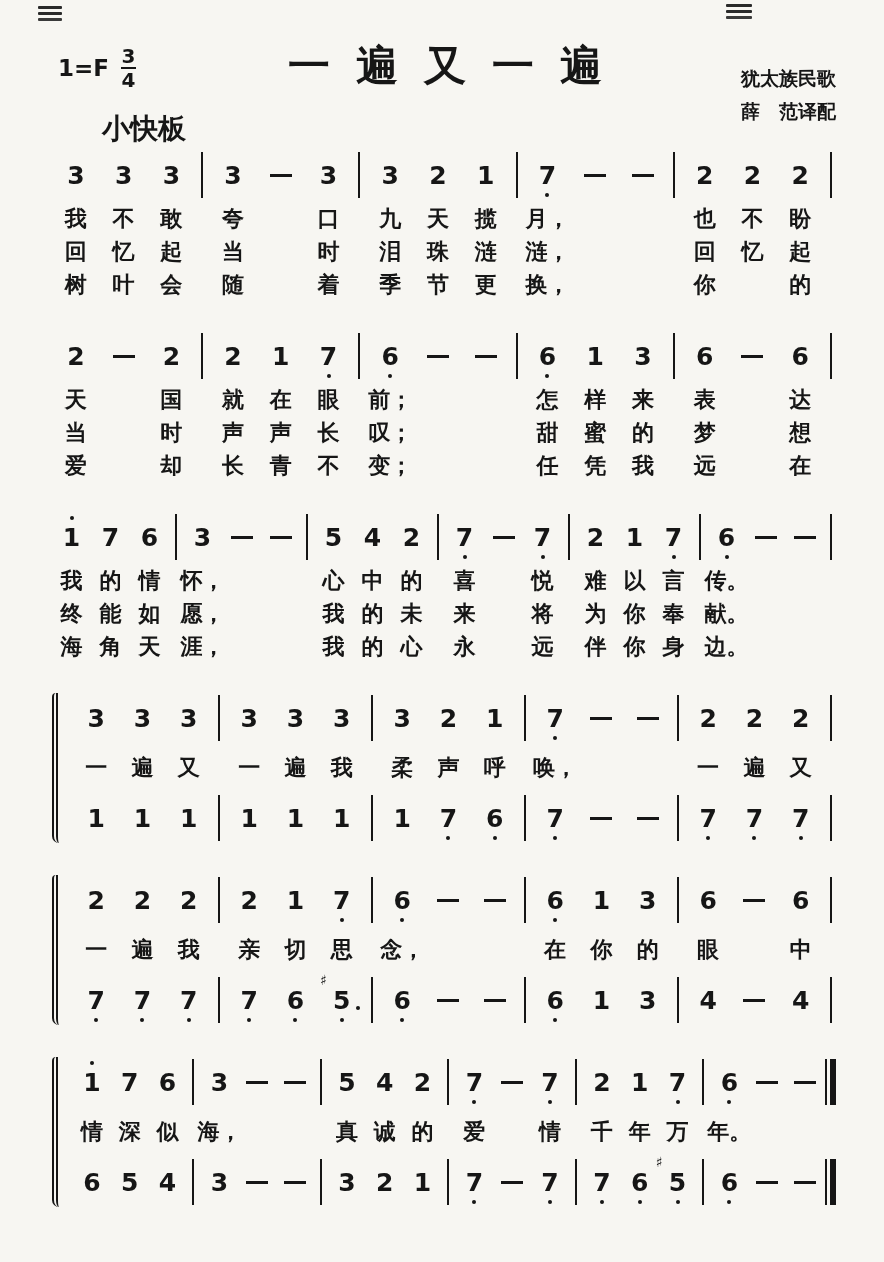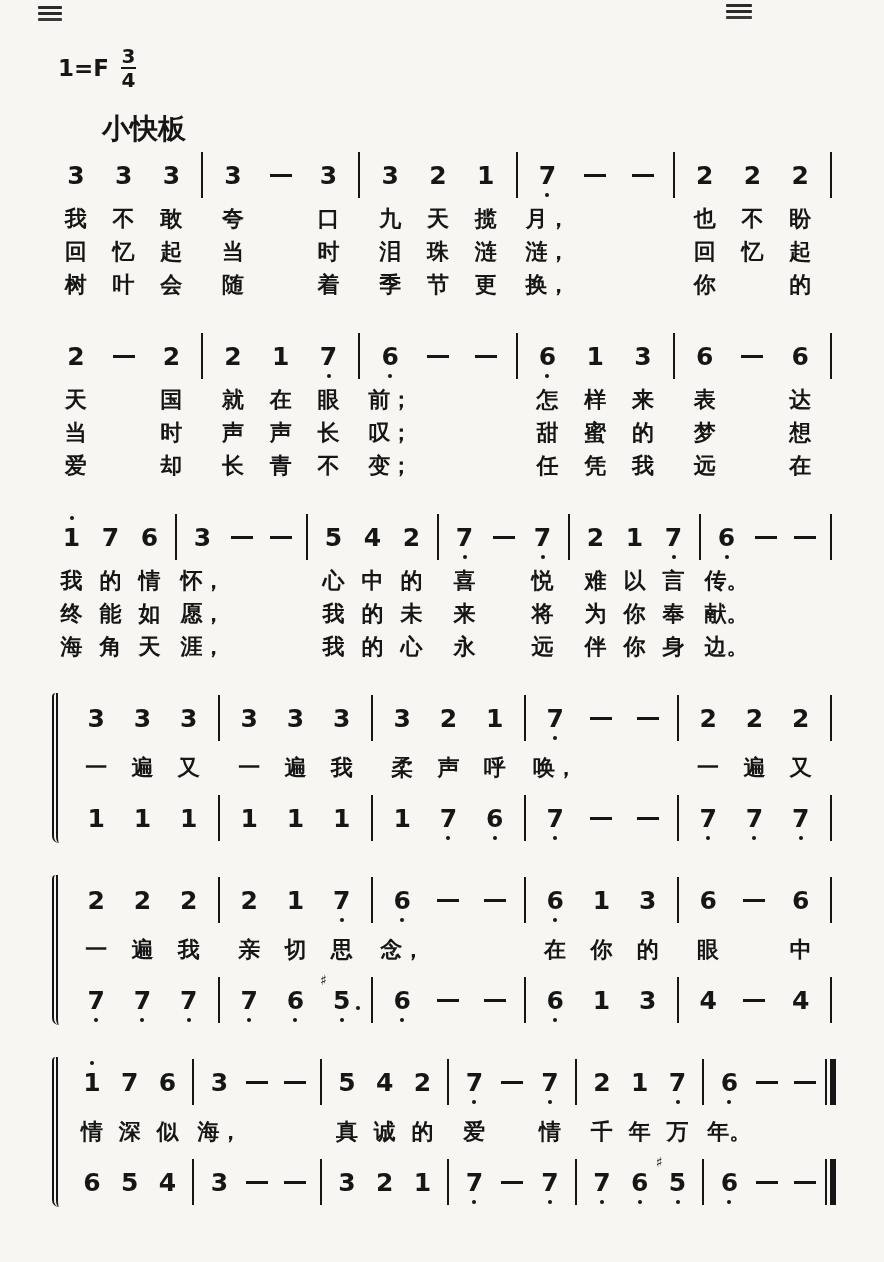--- a/index.html
+++ b/index.html
@@ -62,20 +62,25 @@
 
   <div class="header">
     <div class="keysig">
       <span>1=F</span>
       <span class="frac">
         <span>3</span>
         <span class="bar"></span>
         <span>4</span>
       </span>
     </div>
+    <div class="title">一遍又一遍</div>
+    <div class="credits">
+      <div>犹太族民歌</div>
+      <div>薛　范译配</div>
+    </div>
     <div class="tempo">小快板</div>
   </div>
 
   <div class="score">
     <section class="system">
         <div class="cols">
           <div class="col">
             <div class="note-cell">
               <span class="note">3</span>
             </div>

